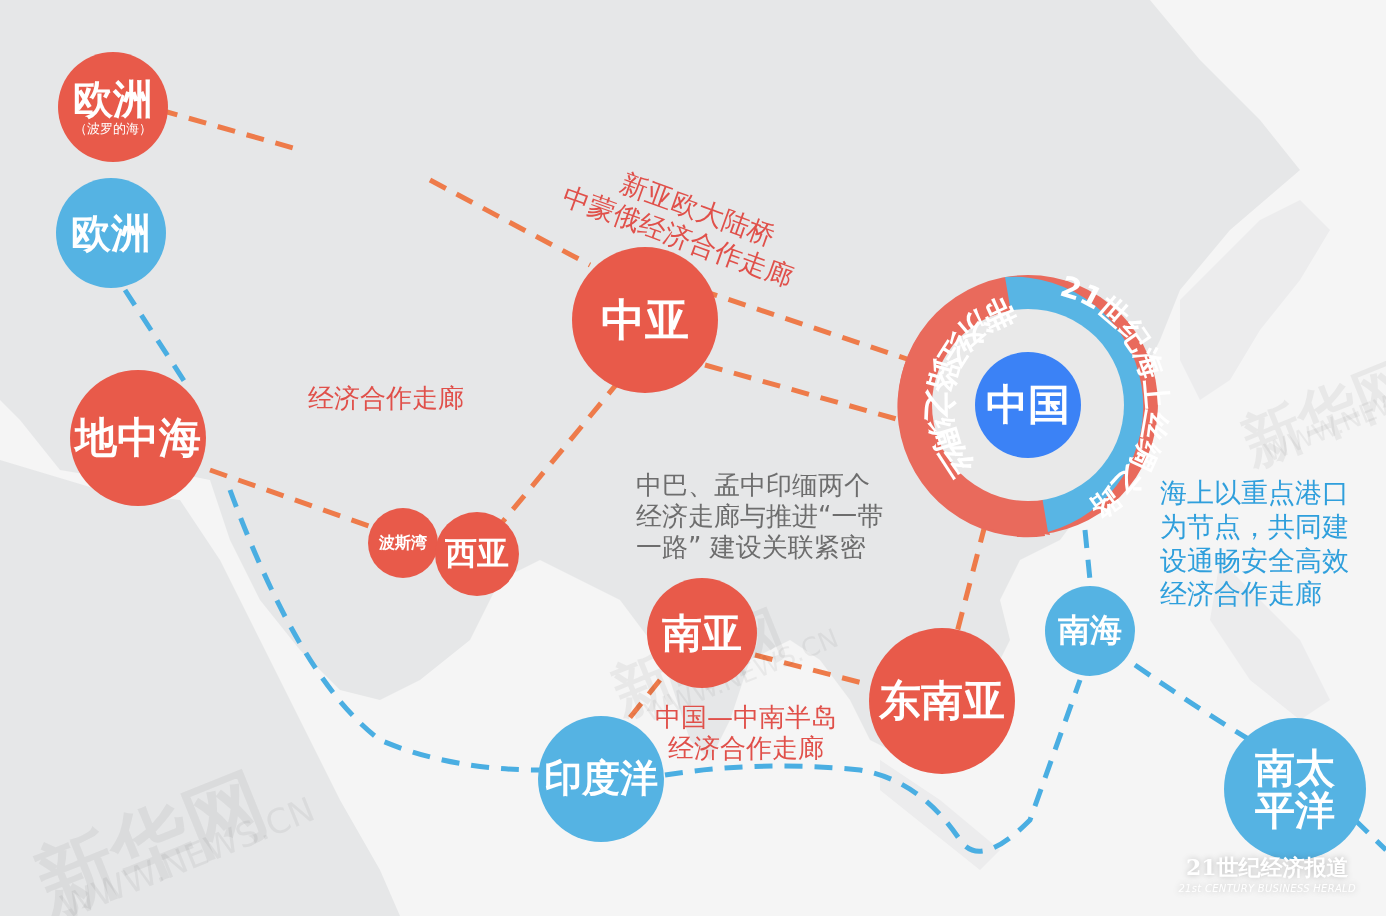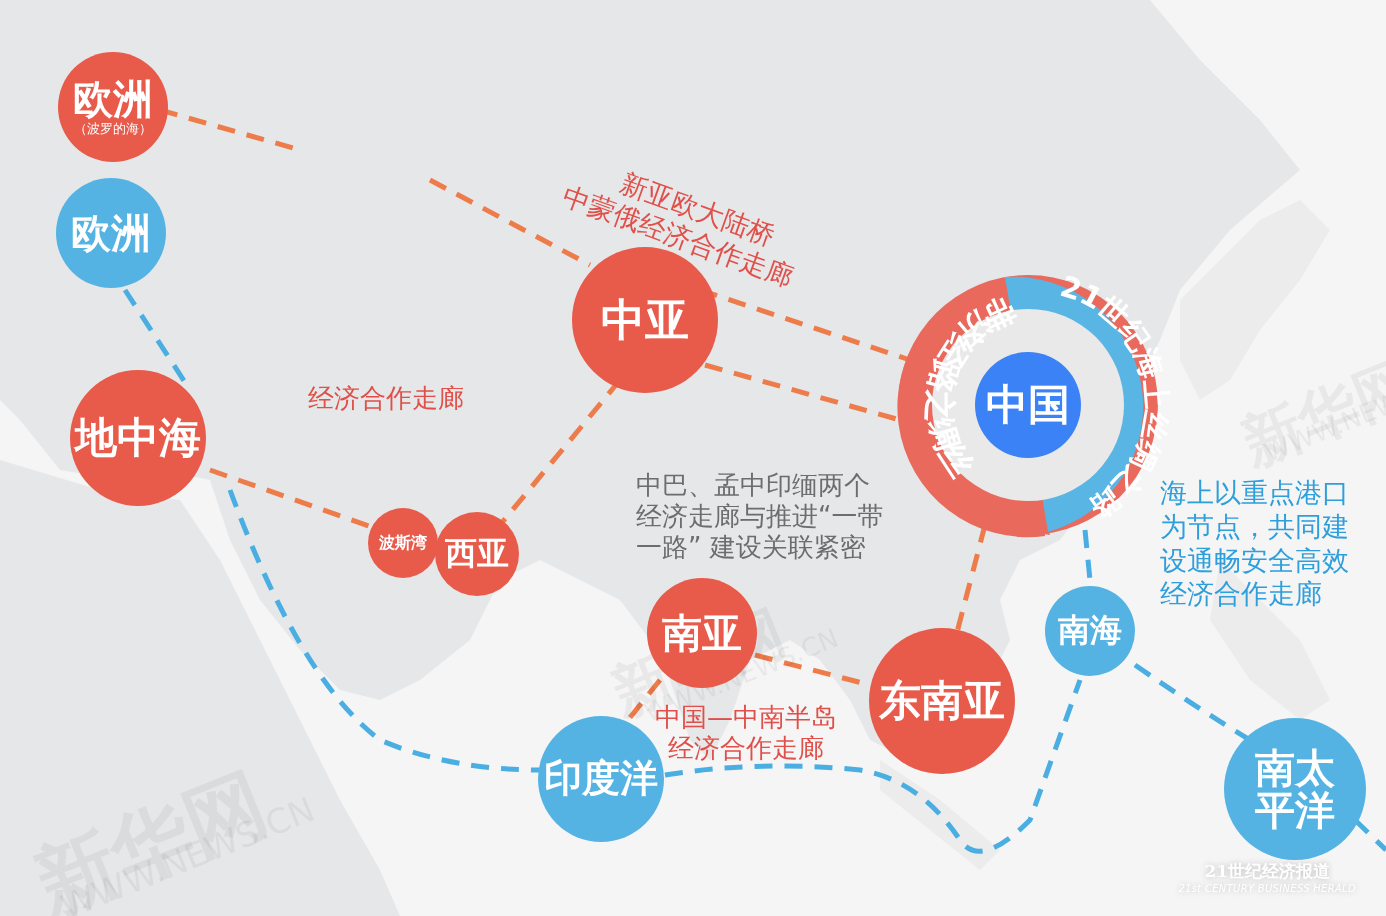--- a/index.html
+++ b/index.html
@@ -8,21 +8,21 @@
   svg.map { position:absolute; left:0; top:0; }
   .node { position:absolute; border-radius:50%; display:flex; flex-direction:column; align-items:center; justify-content:center; color:#fff; font-weight:bold; text-align:center; line-height:1.05; }
   .red { background:#e85a4a; }
   .blue { background:#55b3e3; }
   .label { position:absolute; white-space:nowrap; line-height:1.2; }
   .red-text { color:#e0504a; }
   .blue-text { color:#2f9fdc; }
   .gray-text { color:#6d6d6d; }
   .wm { position:absolute; color:rgba(0,0,0,0.05); font-weight:bold; white-space:nowrap; transform-origin:left top; }
   .brand { position:absolute; right:30px; bottom:22px; text-align:center; color:#fff; text-shadow:0 0 6px rgba(0,0,0,0.25); }
-  .brand .cn { font-family:"DejaVu Serif", serif; font-weight:bold; font-size:17px; }
+  .brand .cn { font-family:"DejaVu Serif", serif; font-weight:bold; font-size:22px; }
   .brand .en { font-size:10px; font-style:italic; letter-spacing:0.3px; }
 </style>
 </head>
 <body>
 
 <div id="stage">
 
   <svg class="map" width="1386" height="916" viewBox="0 0 1386 916">
 
     <g fill="#e6e7e8">

